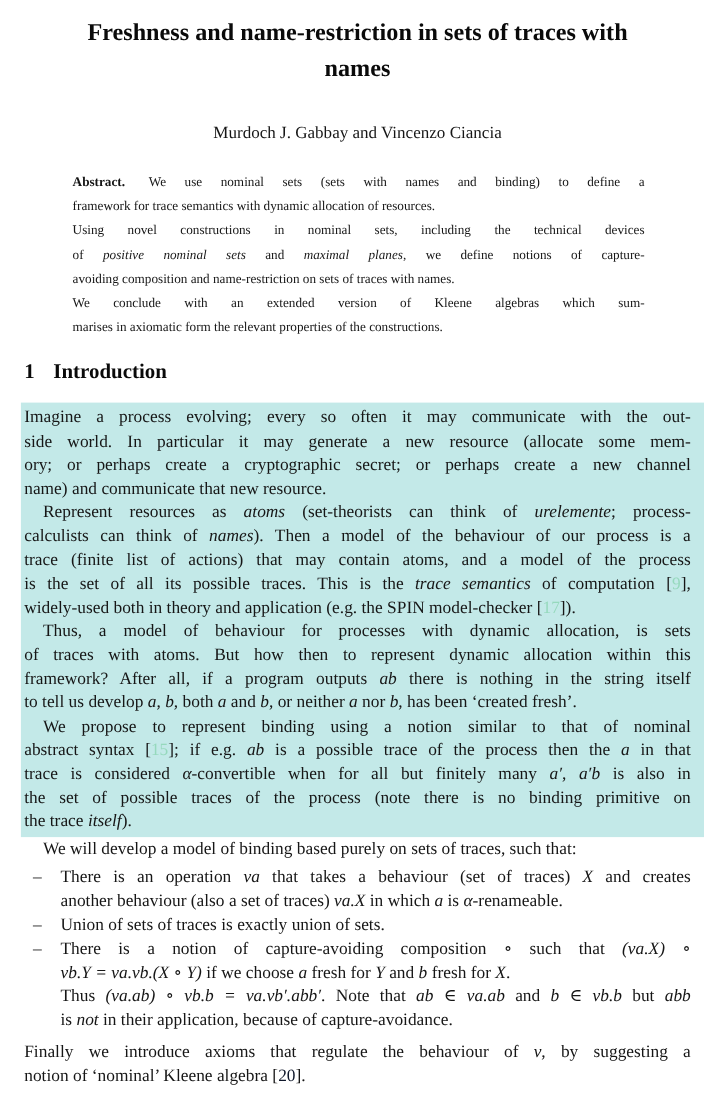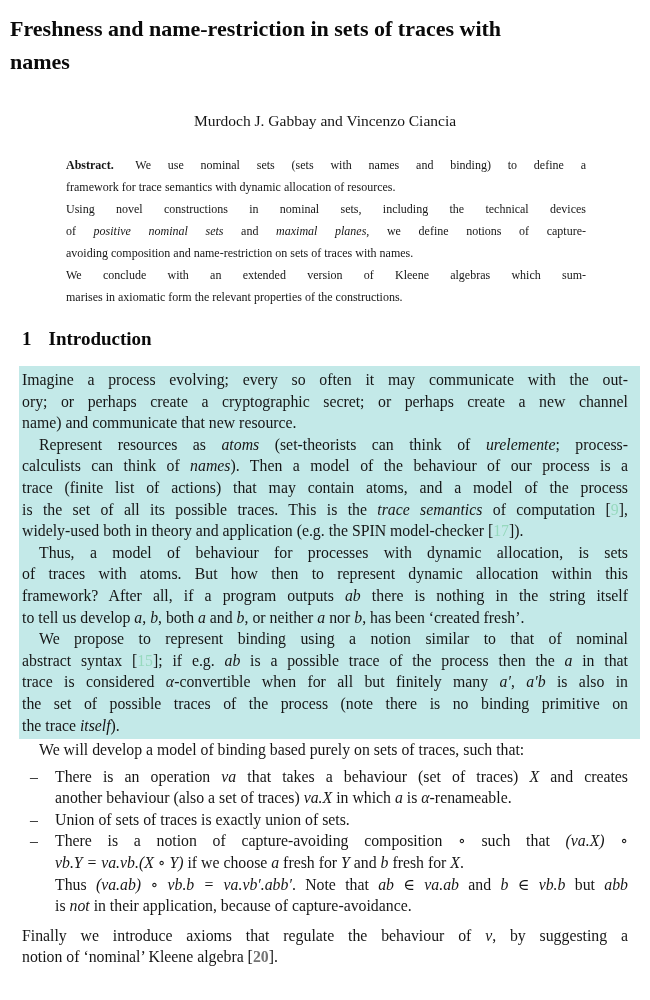--- a/index.html
+++ b/index.html
@@ -1,40 +1,40 @@
 <!DOCTYPE html>
 <html><head>
 <meta charset="utf-8">
 <style>
   html,body{margin:0;padding:0;background:#ffffff;}
   body{width:650px;height:1000px;overflow:hidden;
        font-family:"Liberation Serif","DejaVu Serif",serif;color:#161616;}
   .page{width:650px;height:1000px;position:relative;}
 
-  .title{margin:12px 10px 0 10px;font-size:22px;line-height:33px;
+  .title{margin:12px 10px 0 10px;text-align:center;font-size:22px;line-height:33px;
          font-weight:bold;color:#0a0a0a;}
   .authors{margin-top:32px;text-align:center;font-size:15.5px;line-height:22px;}
 
   .abstract{margin:22px 64px 0 66px;width:520px;font-size:12px;line-height:22px;}
   .abstract .bd{margin-right:5px;}
 
   .sec{margin:20px 22px 0 22px;font-size:19px;font-weight:bold;color:#0a0a0a;
        display:flex;gap:17px;}
 
   .body{margin:16px 22px;font-size:15.8px;line-height:21.6px;}
 
   .hl{background:#c3e9e8;margin:14px -12px 0 -3px;padding:3px 12px 3px 3px;}
 
   .line{text-align:justify;text-justify:inter-word;text-align-last:left;}
   .line.jl{text-align-last:justify;}
   .line.ind{padding-left:17px;}
 
   .it{font-style:italic;}
   .bd{font-weight:bold;}
-  .cg{color:#737373;font-weight:bold;}
+  .cg{color:#0f172a;}
   .cgh{color:#96d9bd;}
 
   .bullets{margin-top:5px;}
   .bullet-item{display:flex;}
   .bullet-marker{width:25px;padding-left:8px;flex:0 0 25px;}
   .bullet-content{flex:1 1 auto;min-width:0;}
 
   .final-para{margin-top:8px;}
 </style>
 </head>
@@ -62,20 +62,21 @@
   <h2 class="sec">
     <span>1</span>
     <span>Introduction</span>
   </h2>
 
   <div class="body">
 
     <div class="hl">
       <div>
           <div class="line jl"><span>Imagine a process evolving; every so often it may communicate with the out-</span></div>
+          <div class="line jl"><span>side world. In particular it may generate a new resource (allocate some mem-</span></div>
           <div class="line jl"><span>ory; or perhaps create a cryptographic secret; or perhaps create a new channel</span></div>
           <div class="line"><span>name) and communicate that new resource.</span></div>
         </div>
       <div>
           <div class="line jl ind"><span>Represent resources as </span><span class="it">atoms</span><span> (set-theorists can think of </span><span class="it">urelemente</span><span>; process-</span></div>
           <div class="line jl"><span>calculists can think of </span><span class="it">names</span><span>). Then a model of the behaviour of our process is a</span></div>
           <div class="line jl"><span>trace (finite list of actions) that may contain atoms, and a model of the process</span></div>
           <div class="line jl"><span>is the set of all its possible traces. This is the </span><span class="it">trace semantics</span><span> of computation [</span><span class="cgh">9</span><span>],</span></div>
           <div class="line"><span>widely-used both in theory and application (e.g. the SPIN model-checker [</span><span class="cgh">17</span><span>]).</span></div>
         </div>

